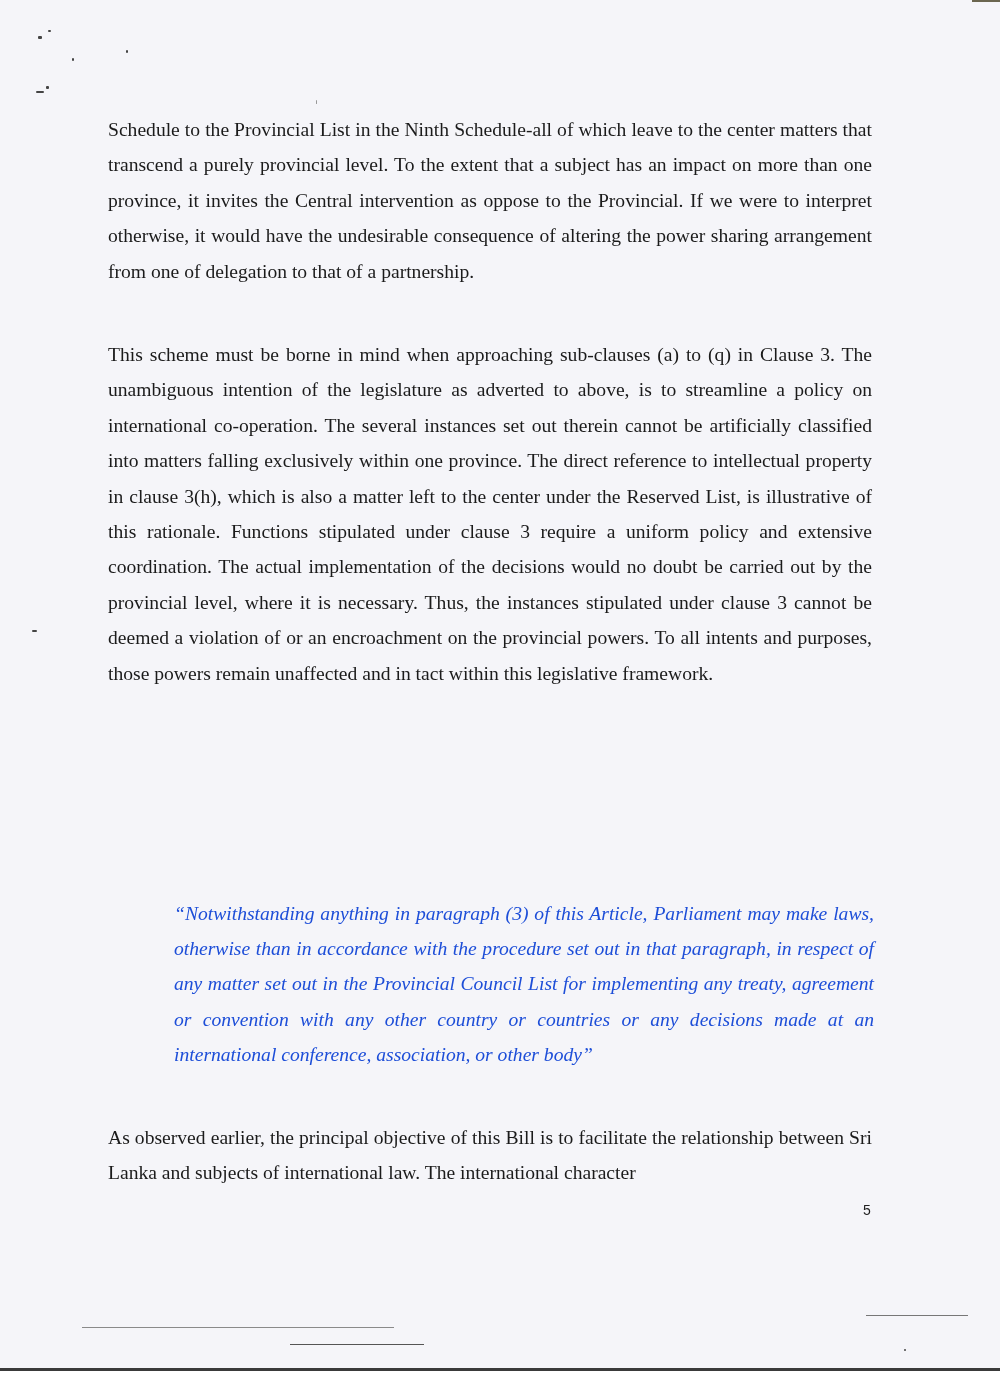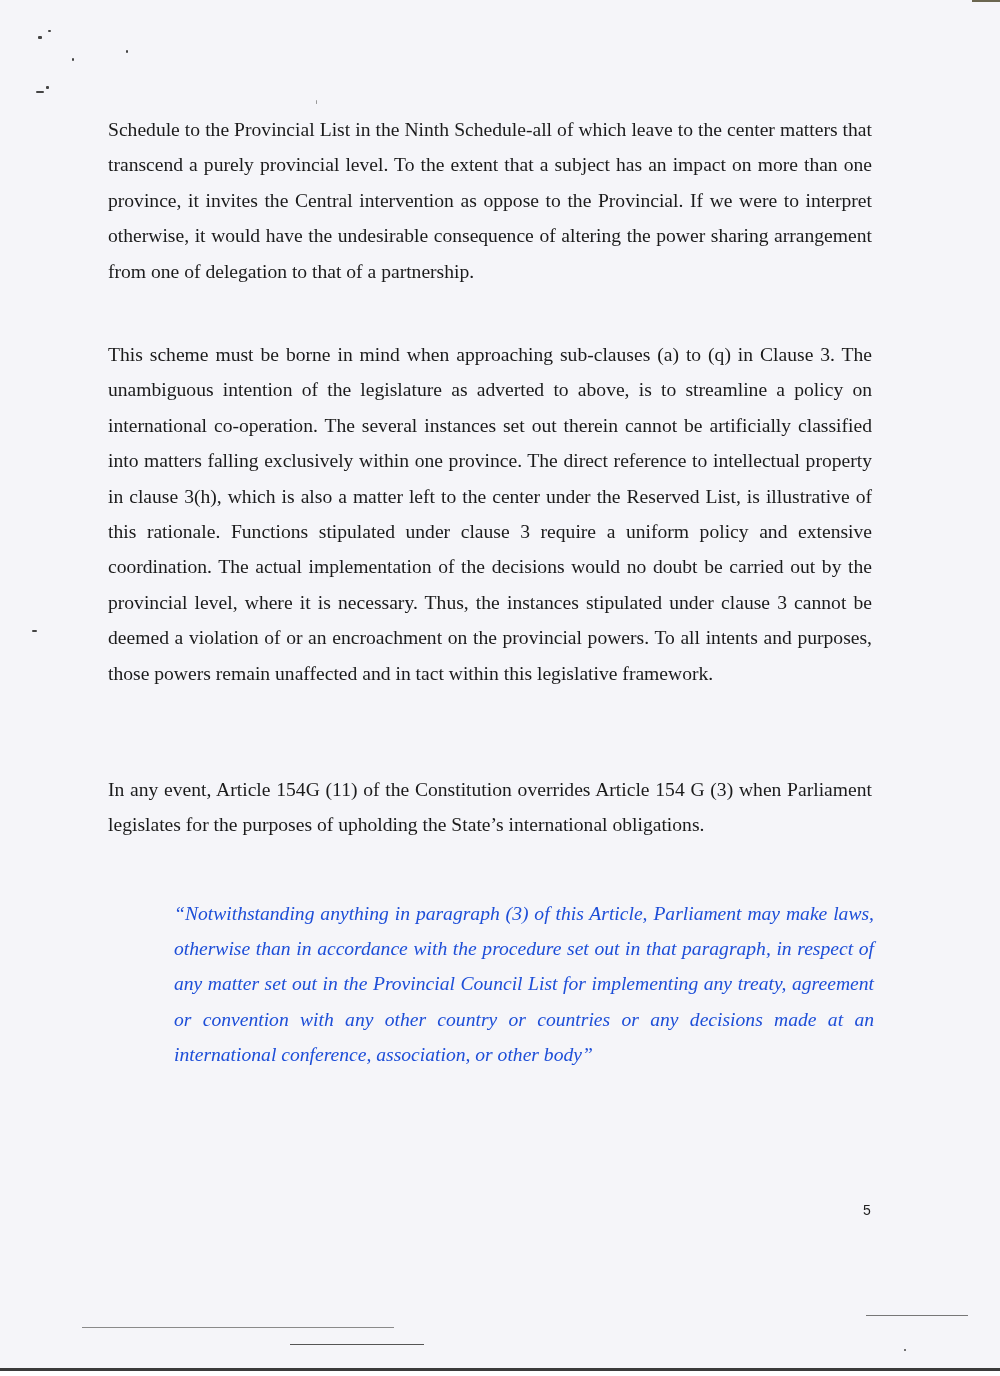--- a/index.html
+++ b/index.html
@@ -86,24 +86,24 @@
   <div class="speck" style="left:36px;top:91px;width:8px;height:2px;"></div>
   <div class="speck" style="left:46px;top:86px;width:3px;height:3px;"></div>
   <div class="speck" style="left:316px;top:100px;width:1px;height:4px;background:#999;"></div>
   <div class="speck" style="left:32px;top:630px;width:5px;height:2px;"></div>
   <div class="speck" style="left:904px;top:1349px;width:2px;height:2px;"></div>
 
   <p class="text-block" style="top:112px;">Schedule to the Provincial List in the Ninth Schedule-all of which leave to the center matters that transcend a purely provincial level. To the extent that a subject has an impact on more than one province, it invites the Central intervention as oppose to the Provincial. If we were to interpret otherwise, it would have the undesirable consequence of altering the power sharing arrangement from one of delegation to that of a partnership.</p>
 
   <p class="text-block" style="top:337px;">This scheme must be borne in mind when approaching sub-clauses (a) to (q) in Clause 3. The unambiguous intention of the legislature as adverted to above, is to streamline a policy on international co-operation. The several instances set out therein cannot be artificially classified into matters falling exclusively within one province. The direct reference to intellectual property in clause 3(h), which is also a matter left to the center under the Reserved List, is illustrative of this rationale. Functions stipulated under clause 3 require a uniform policy and extensive coordination. The actual implementation of the decisions would no doubt be carried out by the provincial level, where it is necessary. Thus, the instances stipulated under clause 3 cannot be deemed a violation of or an encroachment on the provincial powers. To all intents and purposes, those powers remain unaffected and in tact within this legislative framework.</p>
 
-  <p class="text-block" style="top:772px;">In any event, Article 154G (11) of the Constitution overrides Article 154 G (3) when Parliament legislates for the purposes of upholding the State’s international obligations.</p>
 
   <p class="quote-block" style="top:896px;">“Notwithstanding anything in paragraph (3) of this Article, Parliament may make laws, otherwise than in accordance with the procedure set out in that paragraph, in respect of any matter set out in the Provincial Council List for implementing any treaty, agreement or convention with any other country or countries or any decisions made at an international conference, association, or other body”</p>
 
+  <p class="text-block" style="top:1120px;">As observed earlier, the principal objective of this Bill is to facilitate the relationship between Sri Lanka and subjects of international law. The international character</p>
 
   <div class="page-number">5</div>
 
   <div class="scan-line" style="left:82px;top:1327px;width:312px;"></div>
   <div class="scan-line" style="left:290px;top:1344px;width:134px;background:#555;"></div>
   <div class="scan-line" style="left:866px;top:1315px;width:102px;background:#777;"></div>
 </div>
 
 <div class="paper-top-edge"></div>
 

